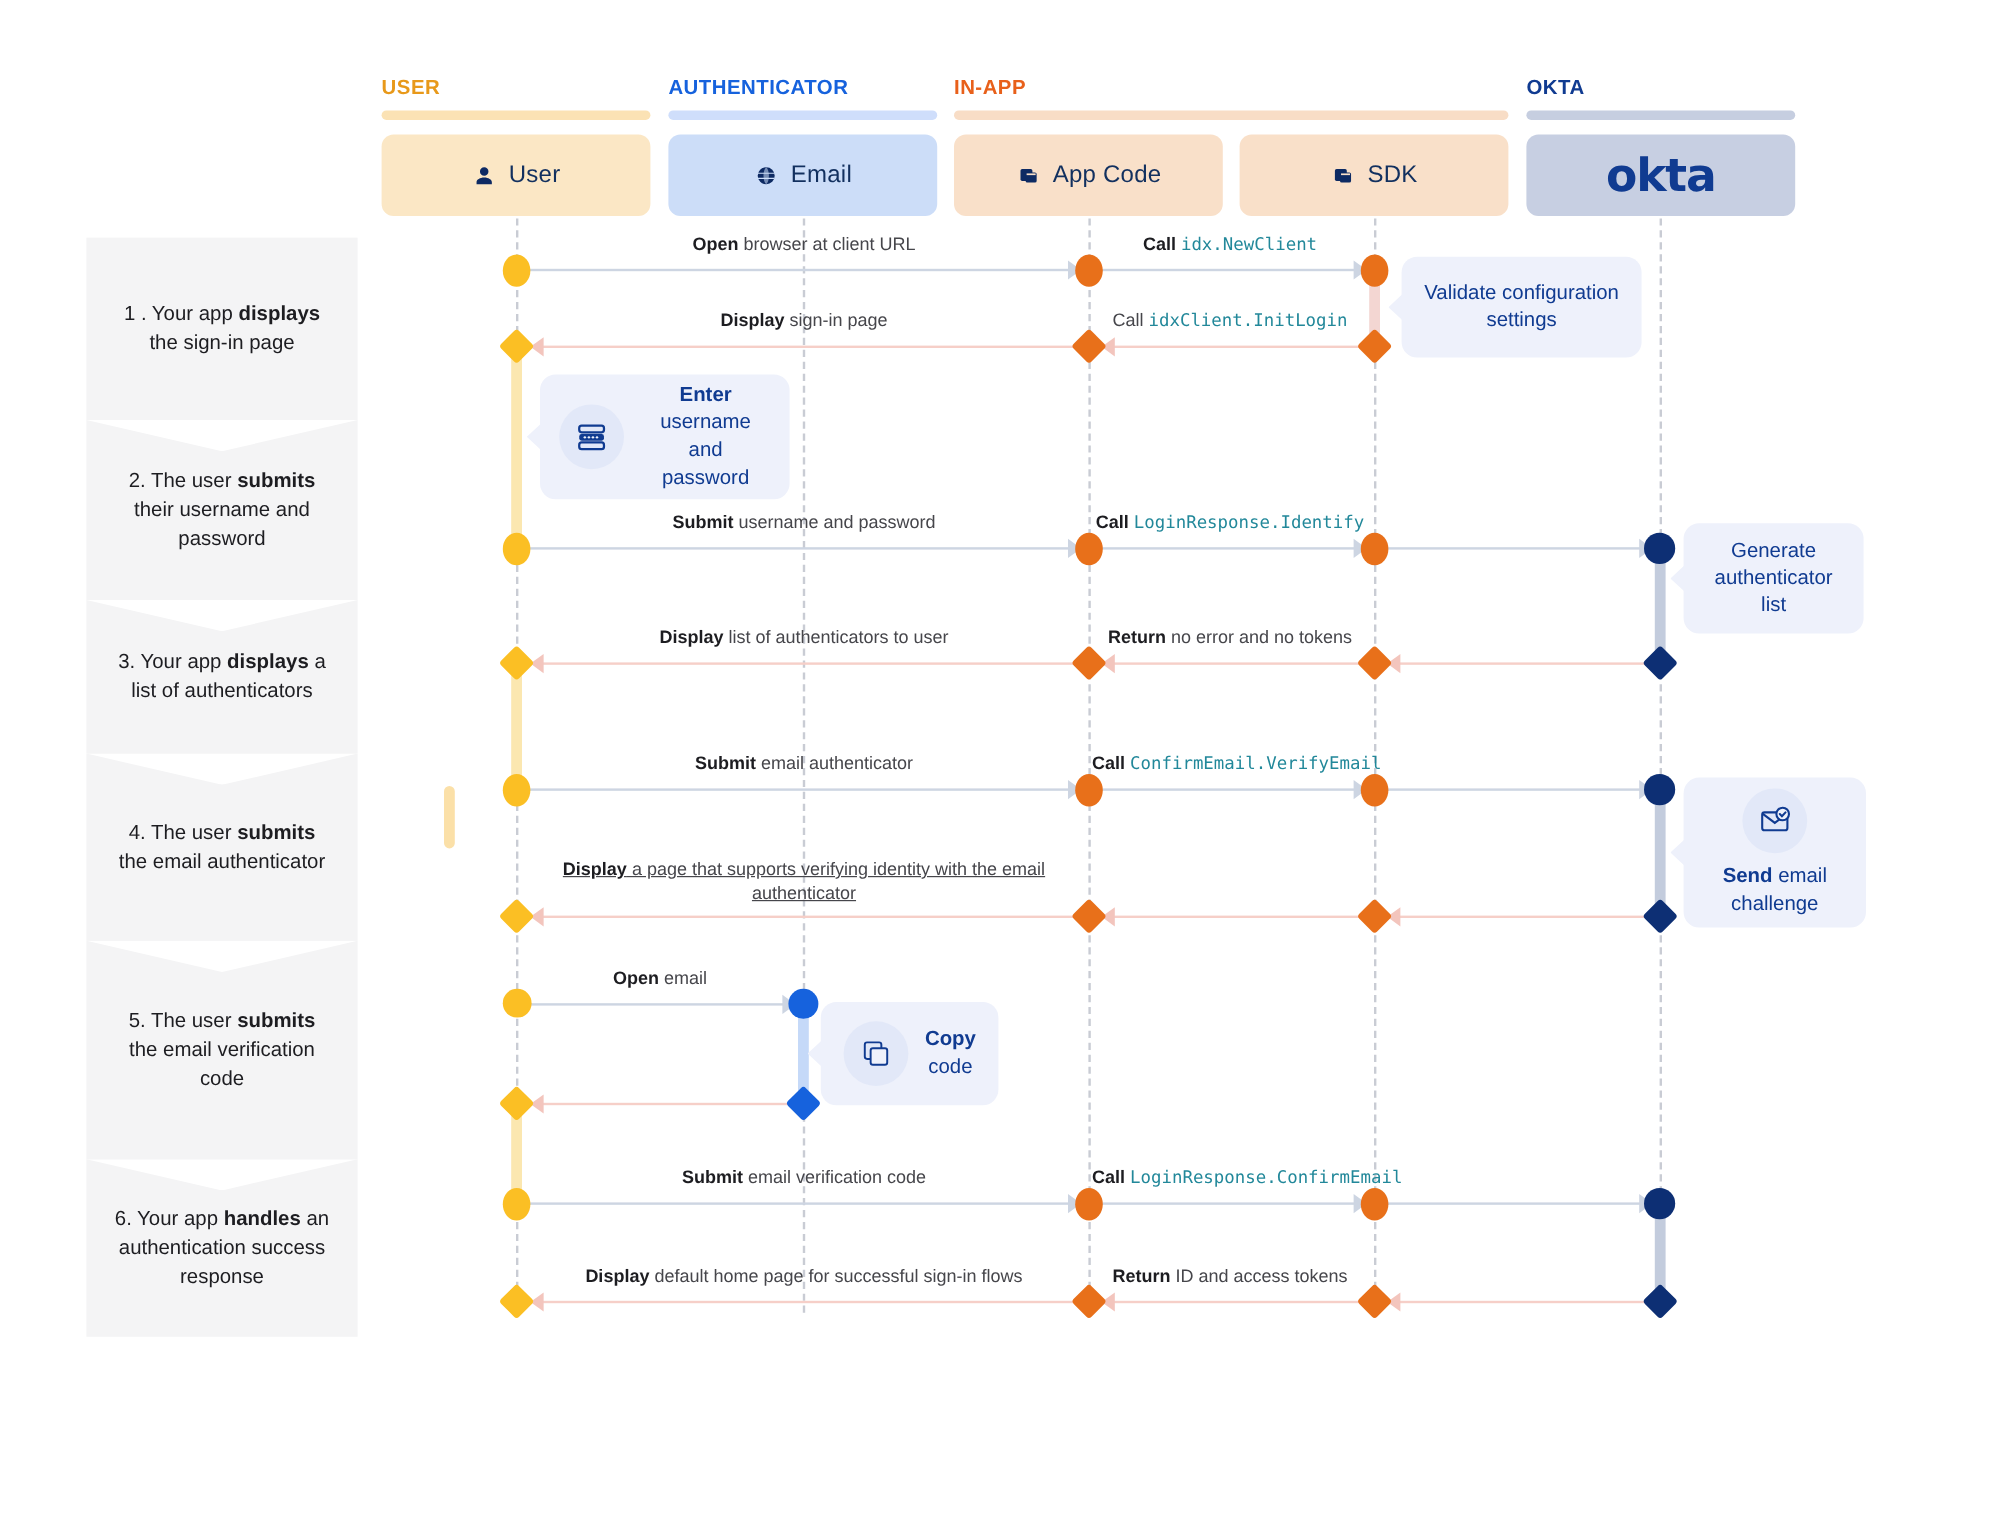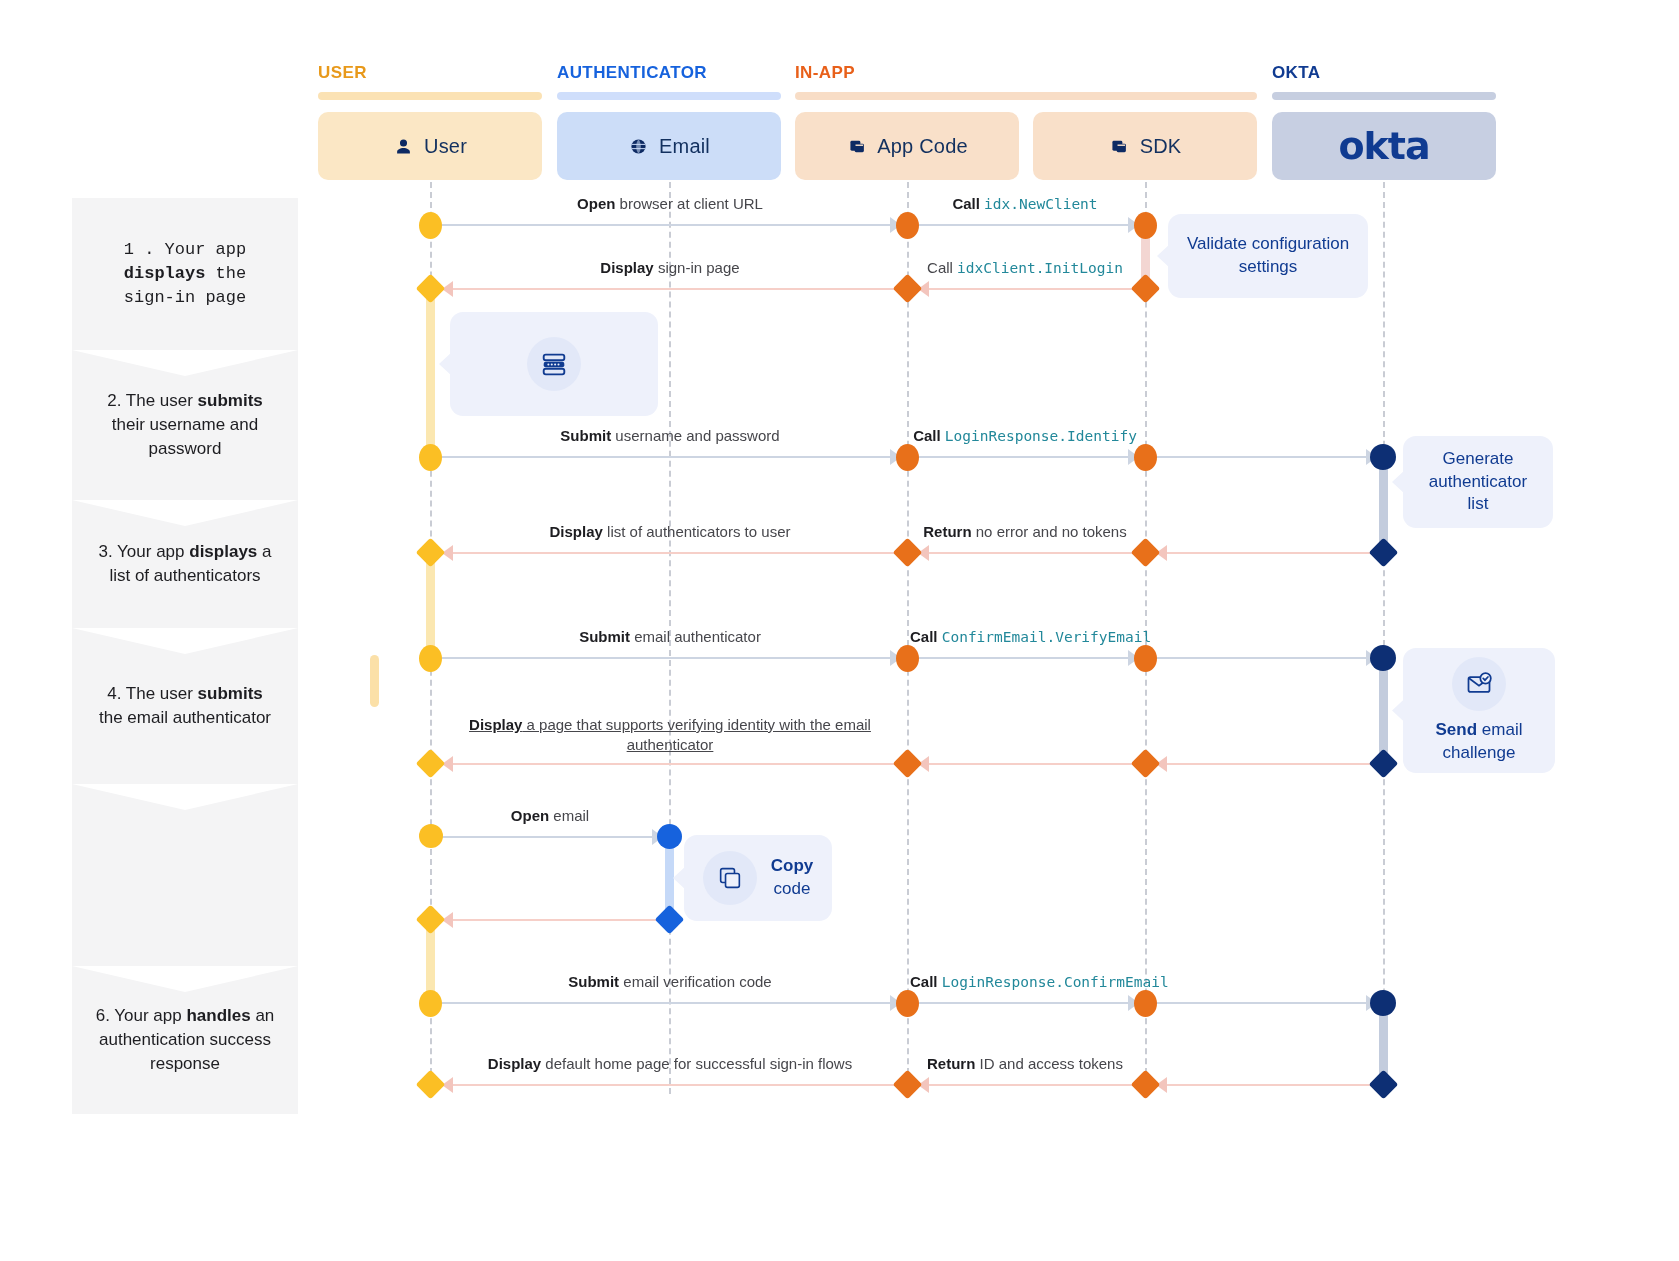--- a/index.html
+++ b/index.html
@@ -127,41 +127,42 @@
   <div class="activation" style="left:1141px;top:224px;height:68px;background:#f3d6d2"></div>
   <div class="activation" style="left:426px;top:288px;height:170px;background:#fbe7b0"></div>
   <div class="activation" style="left:426px;top:554px;height:104px;background:#fbe7b0"></div>
   <div class="activation" style="left:370px;top:655px;height:52px;background:#fbe0a8"></div>
   <div class="activation" style="left:1379px;top:456px;height:98px;background:#c3ccdd"></div>
   <div class="activation" style="left:1379px;top:657px;height:108px;background:#c3ccdd"></div>
   <div class="activation" style="left:1379px;top:1001px;height:84px;background:#c3ccdd"></div>
   <div class="activation" style="left:665px;top:836px;height:84px;background:#c5d9f8"></div>
   <div class="activation" style="left:426px;top:919px;height:84px;background:#fbe7b0"></div>
 
-  <div class="step" style="top:198px;height:152px;font-family:Liberation Mono, monospace;">
+  <div class="step" style="top:198px;height:152px;">
     <span>1 .  Your app <b>displays</b> the sign-in page</span>
     <span class="chev-bot"></span>
   </div>
   <div class="step" style="top:350px;height:150px;">
     <span class="chev-top"></span>
     <span>2. The user <b>submits</b> their username and password</span>
     <span class="chev-bot"></span>
   </div>
   <div class="step" style="top:500px;height:128px;">
     <span class="chev-top"></span>
     <span>3. Your app <b>displays</b> a list of authenticators</span>
     <span class="chev-bot"></span>
   </div>
   <div class="step" style="top:628px;height:156px;">
     <span class="chev-top"></span>
     <span>4. The user <b>submits</b> the email authenticator</span>
     <span class="chev-bot"></span>
   </div>
   <div class="step" style="top:784px;height:182px;">
     <span class="chev-top"></span>
+    <span>5. The user <b>submits</b> the email verification code</span>
     <span class="chev-bot"></span>
   </div>
   <div class="step" style="top:966px;height:148px;">
     <span class="chev-top"></span>
     <span>6. Your app <b>handles</b> an authentication success response</span>
   </div>
 
   <div class="msg fwd" style="left:430px;top:224px;width:468px;"></div>
   <div class="arrowhead r" style="left:890px;top:217px;"></div>
   <div class="msg-label" style="left:440px;top:194px;width:460px;"><b>Open</b> browser at client URL</div>
@@ -197,20 +198,21 @@
       <svg viewBox="0 0 32 32" width="30" height="30">
         <rect x="5" y="6" width="22" height="6" rx="2.2" fill="none" stroke="#103b91" stroke-width="2"></rect>
         <rect x="5" y="13.5" width="22" height="6" rx="2.2" fill="#103b91"></rect>
         <circle cx="10" cy="16.5" r="1.1" fill="#eef1fb"></circle>
           <circle cx="13.6" cy="16.5" r="1.1" fill="#eef1fb"></circle>
         <circle cx="17.2" cy="16.5" r="1.1" fill="#eef1fb"></circle>
           <circle cx="20.8" cy="16.5" r="1.1" fill="#eef1fb"></circle>
         <rect x="5" y="21" width="22" height="6" rx="2.2" fill="none" stroke="#103b91" stroke-width="2"></rect>
       </svg>
     </span>
+    <span><b>Enter</b><br>username and<br>password</span>
   </div>
 
   <div class="msg fwd" style="left:430px;top:456px;width:468px;"></div>
   <div class="arrowhead r" style="left:890px;top:449px;"></div>
   <div class="msg-label" style="left:440px;top:426px;width:460px;"><b>Submit</b> username and password</div>
 
   <div class="msg fwd" style="left:907px;top:456px;width:230px;"></div>
   <div class="arrowhead r" style="left:1128px;top:449px;"></div>
   <div class="msg-label" style="left:910px;top:426px;width:230px;"><b>Call</b> <code>LoginResponse.Identify</code></div>
 

